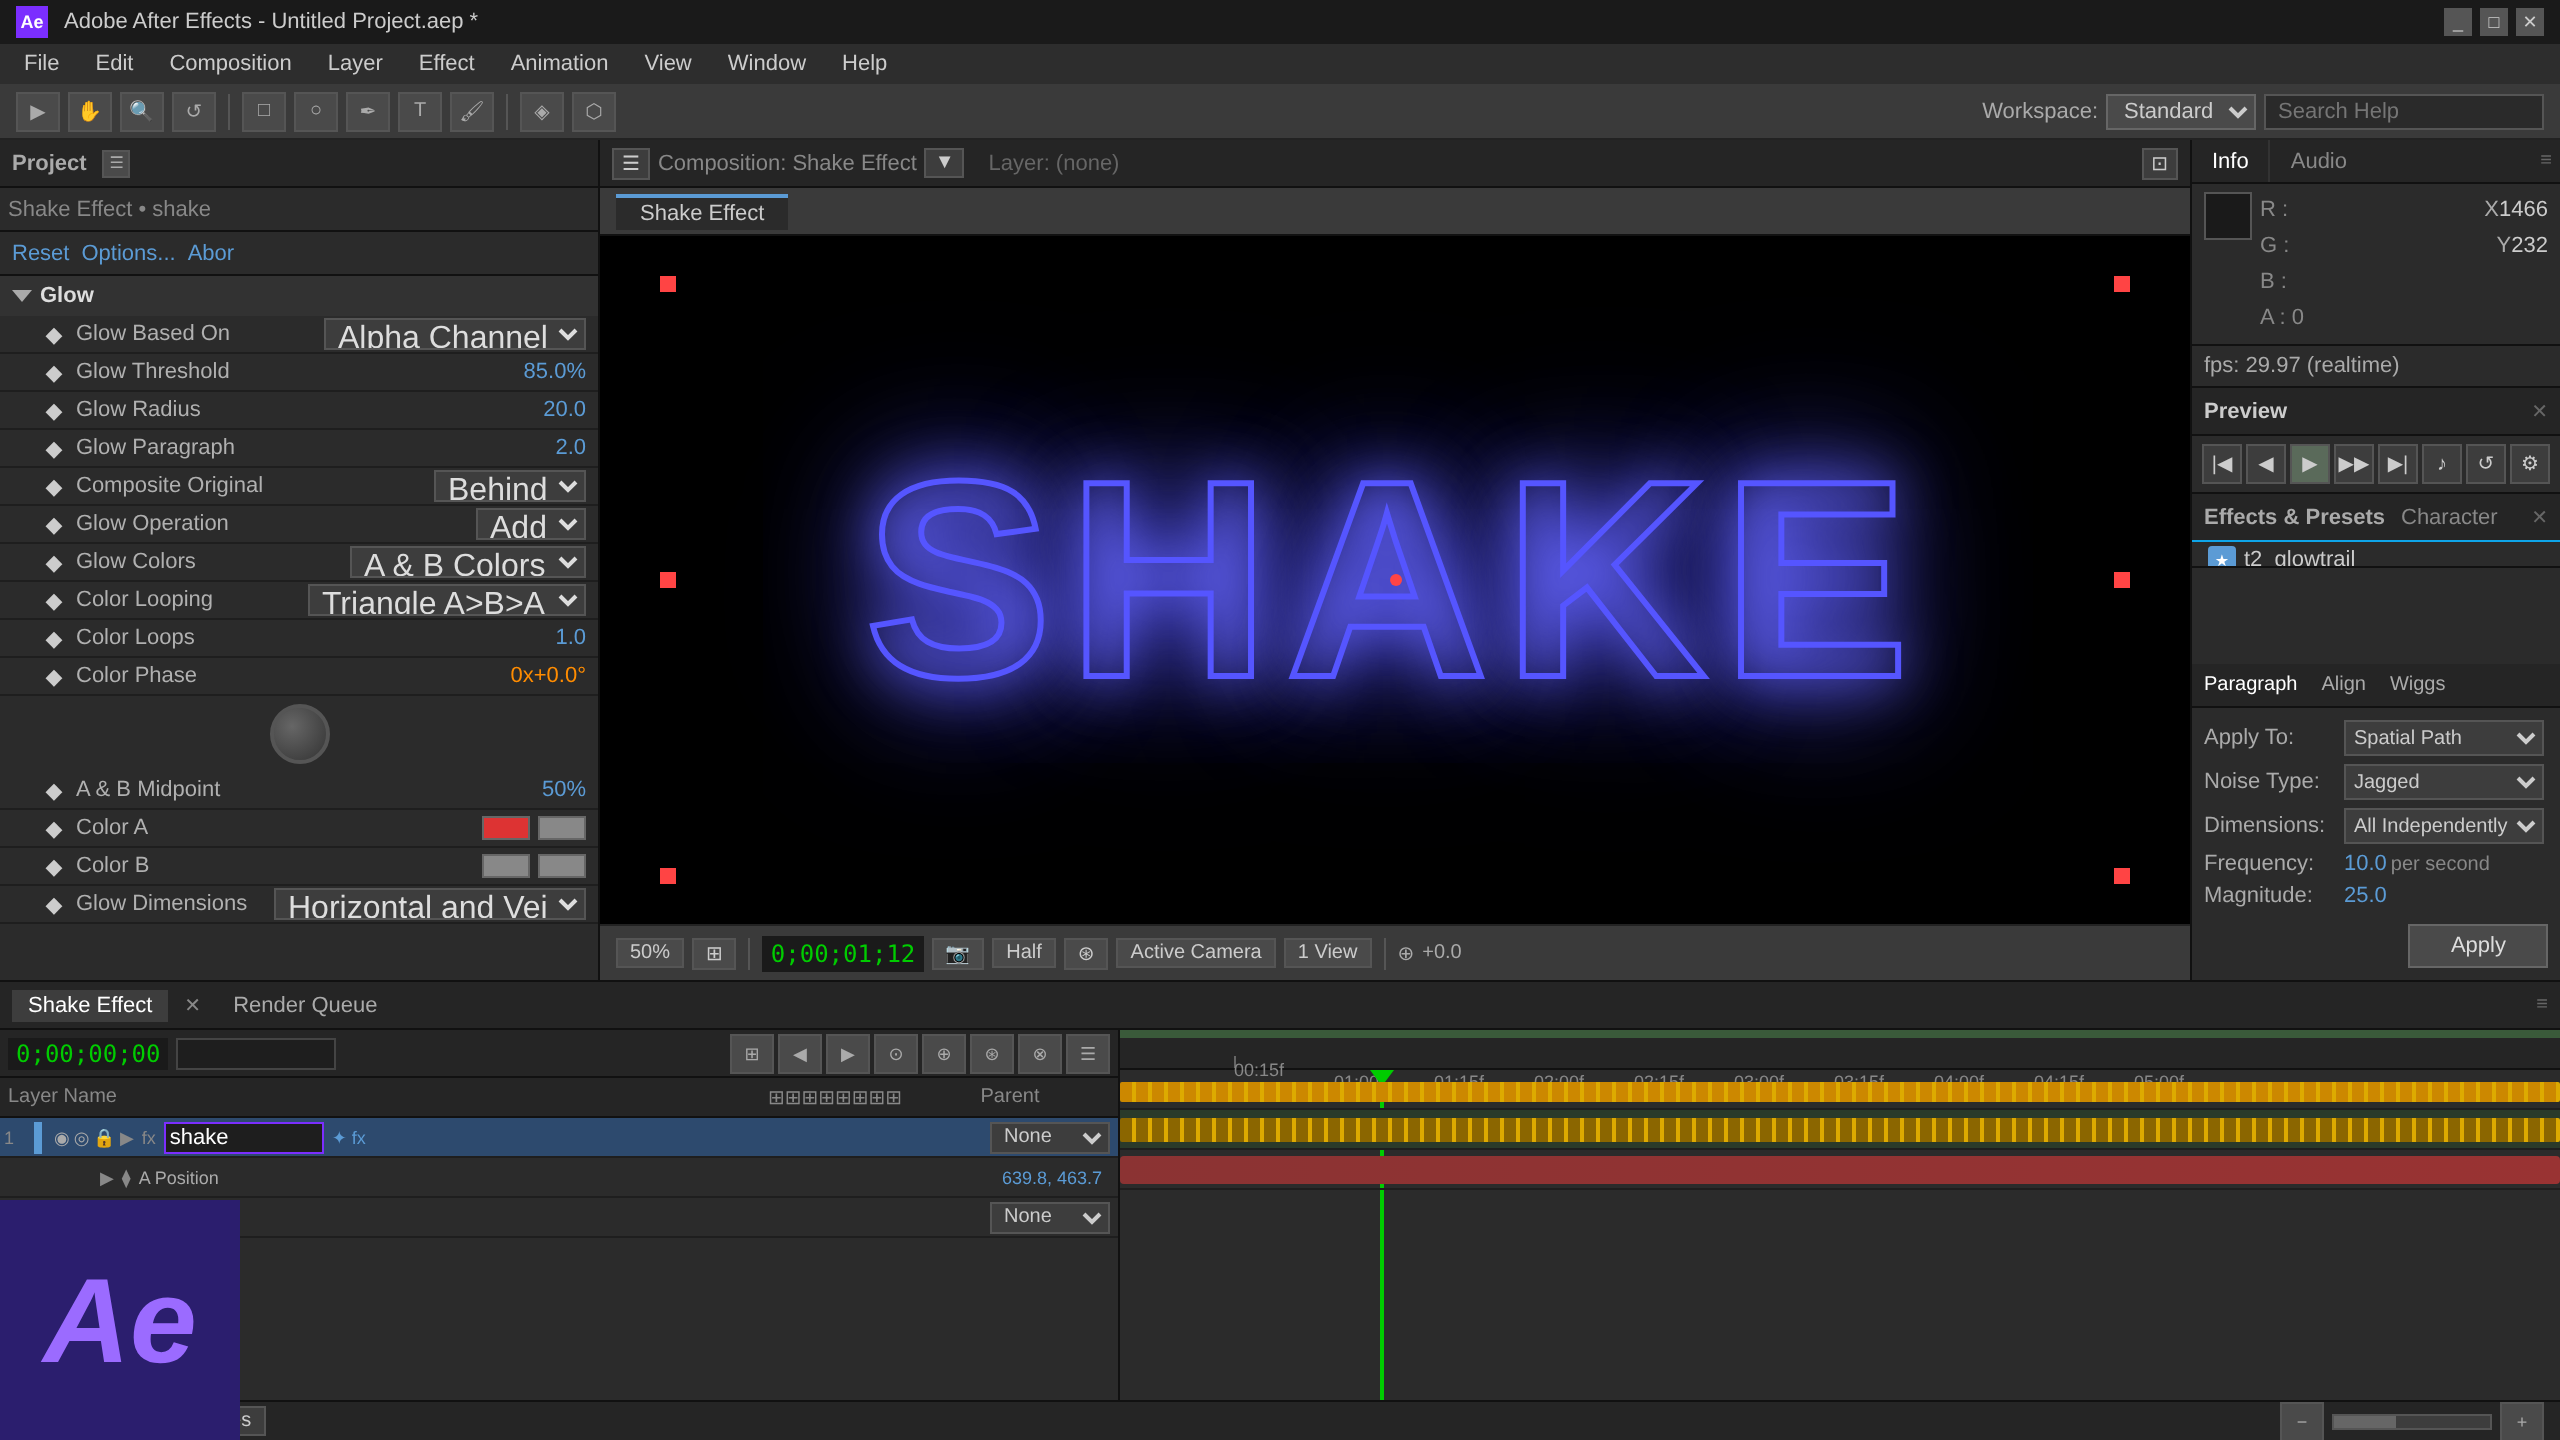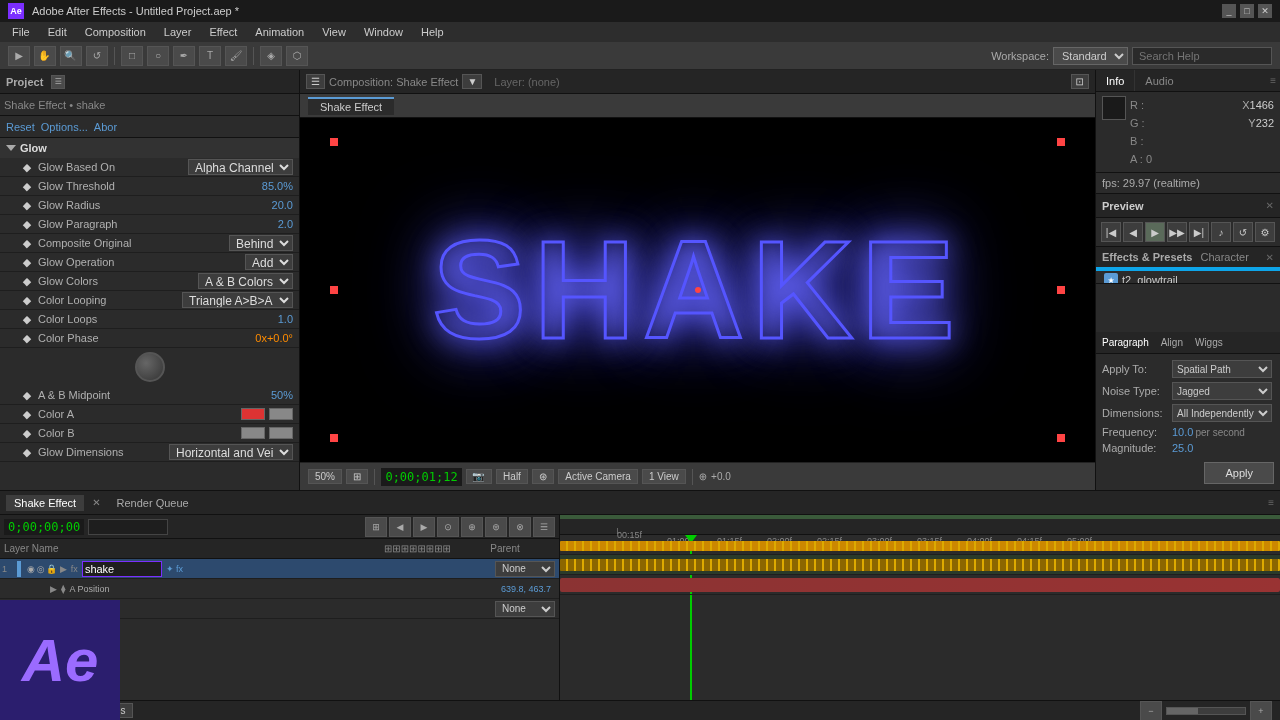--- a/index.html
+++ b/index.html
@@ -48,21 +48,21 @@
     .effect-group-header { height: 20px; background: #323232; display: flex; align-items: center; padding: 0 6px; cursor: pointer; gap: 4px; }
     .effect-group-title { font-size: 11px; color: #ddd; font-weight: bold; }
     .triangle { width: 0; height: 0; border-left: 5px solid transparent; border-right: 5px solid transparent; cursor: pointer; }
     .triangle-down { border-top: 6px solid #aaa; }
 
     .effect-row { height: 19px; display: flex; align-items: center; padding: 0 6px 0 20px; border-bottom: 1px solid #1e1e1e; }
     .effect-row-icon { width: 14px; height: 14px; display: flex; align-items: center; justify-content: center; margin-right: 4px; }
     .effect-row-label { font-size: 11px; color: #b0b0b0; flex: 1; }
     .effect-row-value { font-size: 11px; color: #c8c8c8; }
     .effect-row-select { display: flex; align-items: center; gap: 2px; }
-    .select-box { background: #3d3d3d; border: 1px solid #555; color: #ddd; font-size: 12px; padding: 0 2px; height: 16px; }
+    .select-box { background: #3d3d3d; border: 1px solid #555; color: #ddd; font-size: 16px; padding: 0 2px; height: 16px; }
     .color-swatch { width: 24px; height: 12px; border: 1px solid #666; display: inline-block; }
     .color-swatch-gray { background: #888; }
     .effect-row-value.blue { color: #5b9bd5; }
     .effect-row-value.orange { color: #ff8c00; }
     .knob-container { display: flex; justify-content: center; padding: 4px; }
     .knob { width: 30px; height: 30px; border-radius: 50%; background: radial-gradient(circle at 35% 35%, #666, #333); border: 2px solid #555; position: relative; }
 
     
     .center-area { flex: 1; display: flex; flex-direction: column; }
     .comp-header { height: 24px; background: #252525; display: flex; align-items: center; padding: 0 6px; gap: 4px; border-bottom: 1px solid #111; }
@@ -91,21 +91,21 @@
     .info-value { font-size: 11px; color: #ccc; }
     .color-preview { width: 24px; height: 24px; background: #1a1a1a; border: 1px solid #555; }
     .fps-text { font-size: 11px; color: #aaa; padding: 4px 6px; }
 
     
     .preview-header { height: 24px; background: #252525; display: flex; align-items: center; padding: 0 6px; border-bottom: 1px solid #111; }
     .preview-controls { display: flex; align-items: center; justify-content: center; padding: 4px; gap: 2px; }
     .prev-btn { width: 20px; height: 20px; background: #3d3d3d; border: 1px solid #555; display: flex; align-items: center; justify-content: center; cursor: pointer; color: #ccc; font-size: 10px; }
 
     
-    .ep-header { height: 24px; background: #252525; display: flex; align-items: center; padding: 0 6px; border-bottom: 4px solid #0ea5e9; gap: 8px; justify-content: space-between; }
+    .ep-header { height: 24px; background: #252525; display: flex; align-items: center; padding: 0 6px; border-bottom: 1px solid #0ea5e9; gap: 8px; justify-content: space-between; }
     .ep-title { font-size: 11px; color: #aaa; font-weight: bold; }
     .ep-search { background: #1e1e1e; border: 1px solid #555; color: #ccc; padding: 2px 4px; width: 120px; height: 16px; font-size: 10px; }
     .ep-content { flex: 1; overflow-y: auto; }
     .ep-content::-webkit-scrollbar { width: 6px; }
     .ep-content::-webkit-scrollbar-thumb { background: #555; }
     .ep-item { height: 18px; display: flex; align-items: center; padding: 0 8px; cursor: pointer; }
     .ep-item-icon { width: 14px; height: 14px; background: #5b9bd5; border-radius: 2px; margin-right: 4px; display: flex; align-items: center; justify-content: center; font-size: 8px; color: #fff; }
     .ep-item-label { font-size: 11px; color: #ccc; }
 
     

